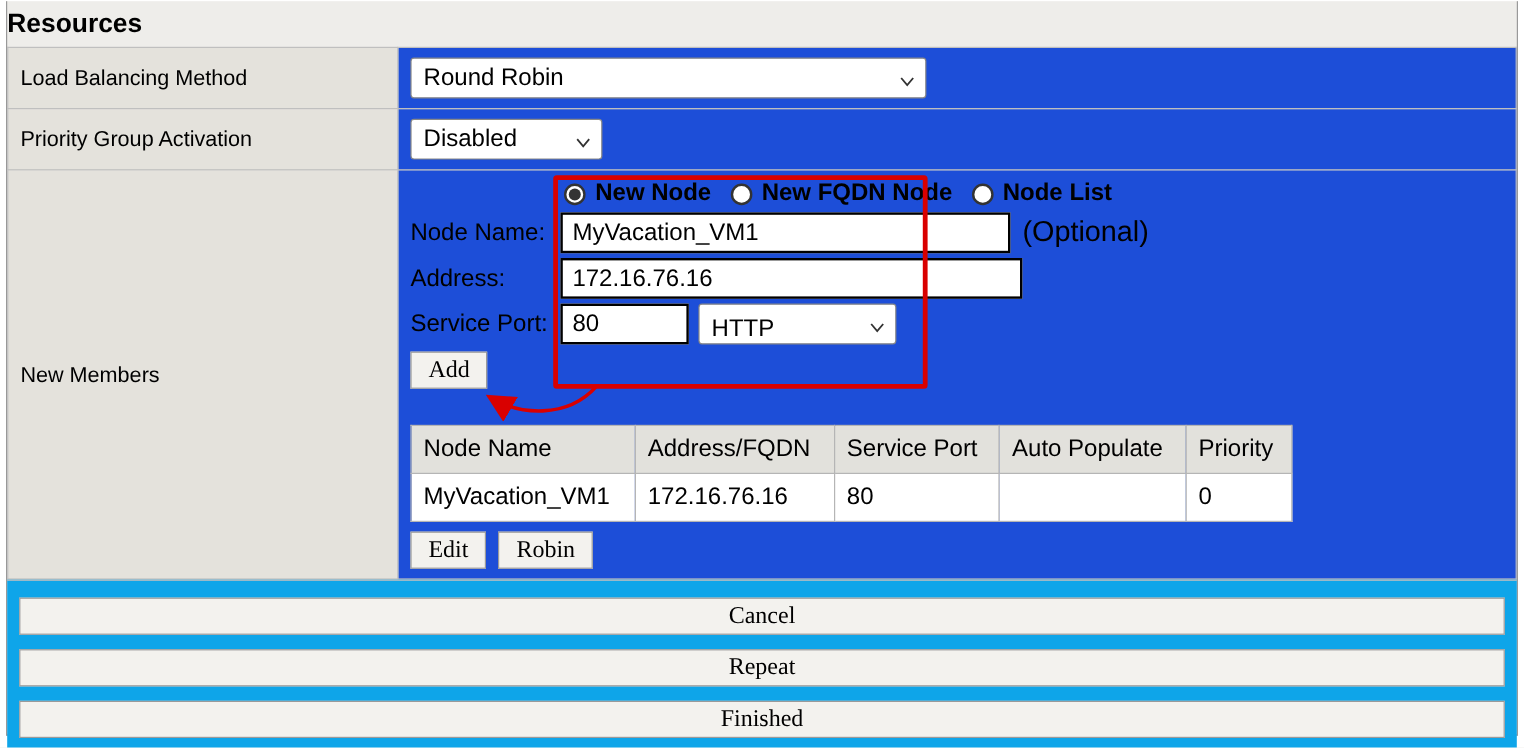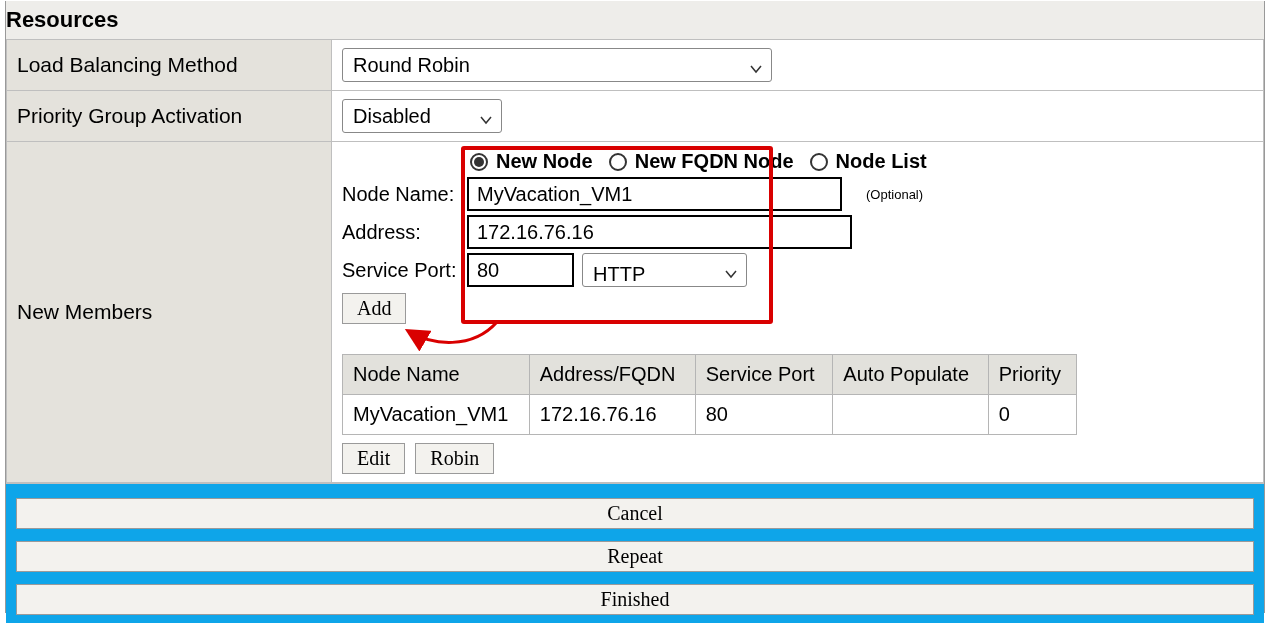--- a/index.html
+++ b/index.html
@@ -30,29 +30,29 @@
     border-collapse: collapse;
   }
   table.form > tbody > tr > td {
     border: 1px solid #bfbfbf;
     padding: 8px 10px;
     vertical-align: top;
   }
   table.form > tbody > tr > td.label-cell {
     background: #e4e2dc;
     width: 325px;
-    font-size: 21px;
+    font-size: 18px;
     color: #000;
     vertical-align: middle;
   }
   table.form > tbody > tr.members-row > td.label-cell {
     vertical-align: middle;
   }
   table.form > tbody > tr > td.field-cell {
-    background: #ffffff;
+    background: #1d4ed8;
   }
   .select {
     background: #fff;
     border: 1px solid #888;
     border-radius: 3px;
     height: 34px;
     display: inline-flex;
     align-items: center;
     padding: 0 30px 0 10px;
     position: relative;
@@ -154,21 +154,21 @@
 
   .footer-row {
     border-top: 1px solid #bfbfbf;
     padding: 14px 10px;
     display: flex;
     gap: 12px;
     background: #0ea5e9;
     flex-direction: column;
   }
 
-  .optional { margin-left: 24px; font-size: 13px; }
+  .optional { margin-left: 10px; font-size: 24px; }
 
   .arrow-svg {
     position: absolute;
     pointer-events: none;
   }
 </style>
 </head>
 <body>
 
 <div class="panel">

